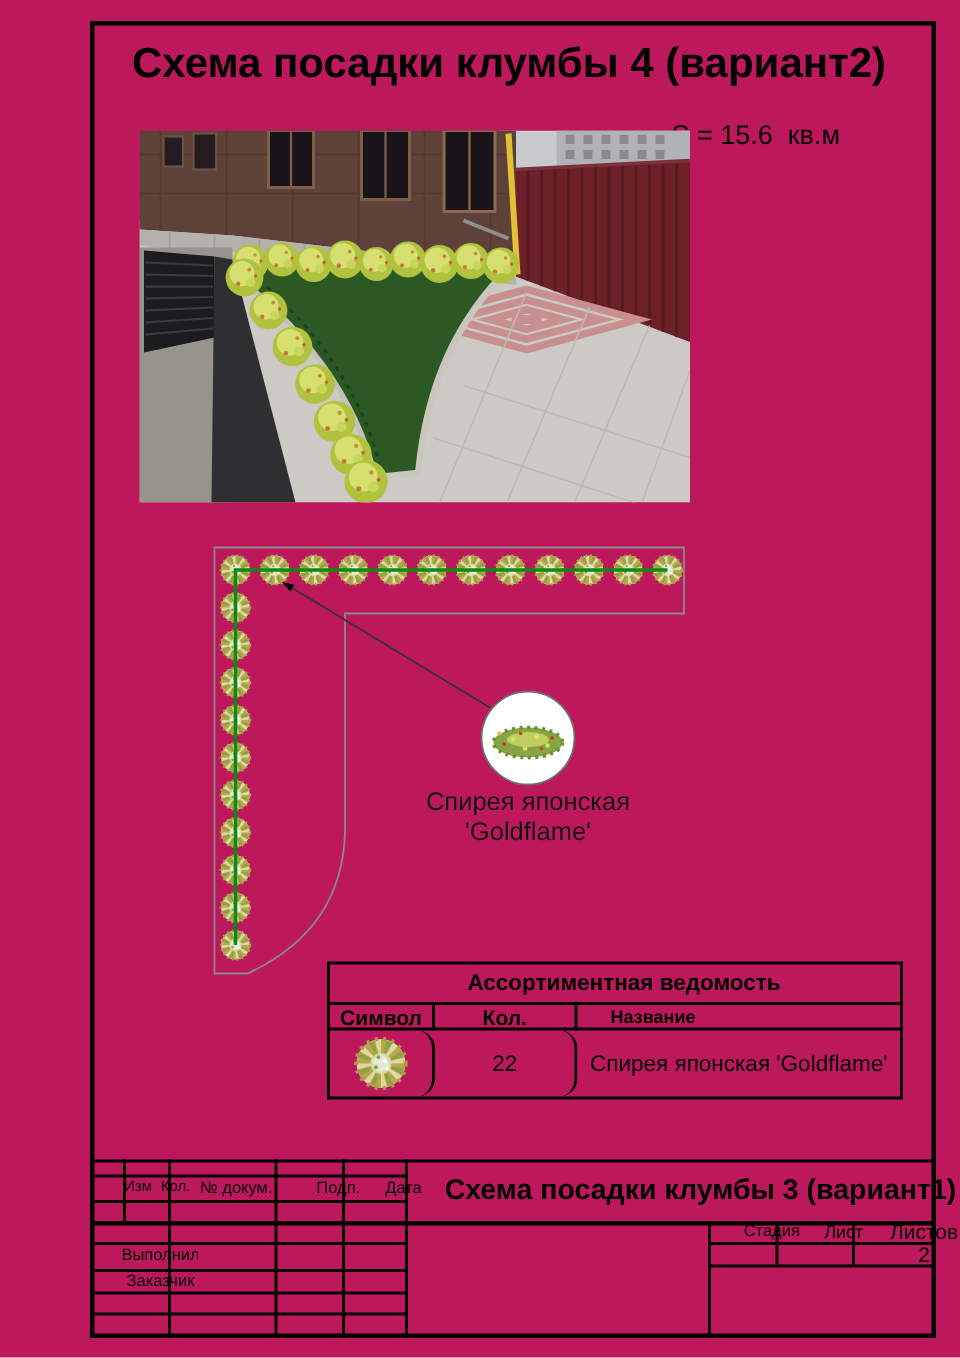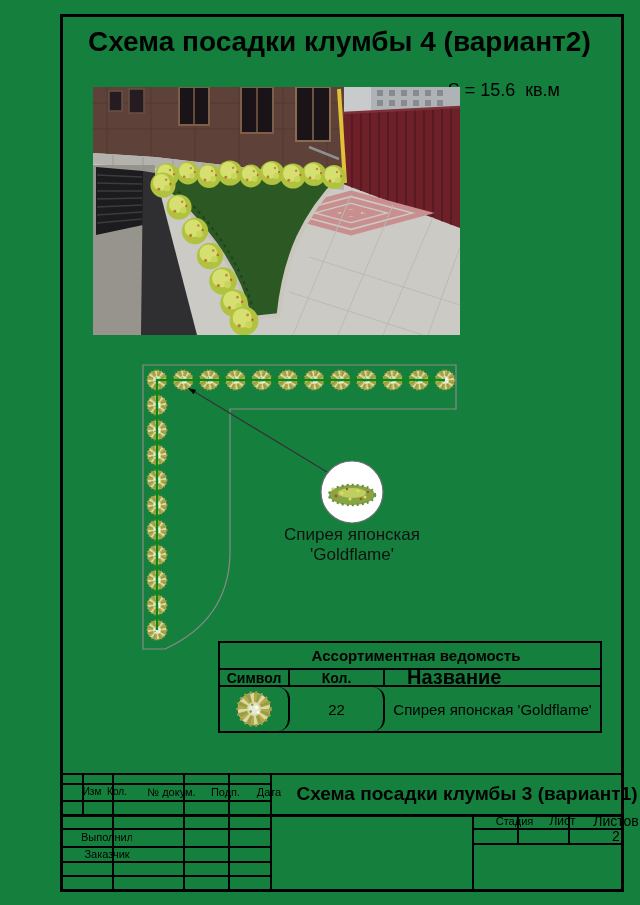--- a/index.html
+++ b/index.html
@@ -1,33 +1,33 @@
 <!DOCTYPE html>
 <html><head>
 <meta charset="utf-8">
 <style>
   html,body{margin:0;padding:0;background:#ffffff;}
-  #page{position:relative;width:640px;height:905px;background:#15803d;overflow:hidden;
+  #page{position:relative;width:640px;height:905px;background:#be185d;overflow:hidden;
         font-family:"Liberation Sans",sans-serif;color:#000;}
   #frame{position:absolute;left:60px;top:14px;width:564px;height:878px;
          border:3px solid #000;box-sizing:border-box;}
   .abs{position:absolute;}
   #main-title{left:88px;top:26px;font-size:28px;font-weight:bold;white-space:pre;}
   #area-label{left:400px;top:80px;width:160px;text-align:right;font-size:18px;white-space:pre;}
 
   
   #assort-table{left:218px;top:641px;width:384px;border:2px solid #000;box-sizing:border-box;
     display:grid;grid-template-columns:70px 95px 1fr;grid-template-rows:27px 17px 44px;}
   #assort-table .cell{border-right:2px solid #000;border-bottom:2px solid #000;
     display:flex;align-items:center;justify-content:center;box-sizing:border-box;overflow:hidden;}
   #assort-table .last-col{border-right:none;}
   #assort-table .last-row{border-bottom:none;border-radius:12px;}
   #assort-table .t-title{grid-column:1/4;font-weight:bold;font-size:15px;padding-left:12px;}
   #assort-table .t-head{font-weight:bold;font-size:14px;}
-  #assort-table .name-head{justify-content:flex-start;padding-left:22px;font-size:20px;}
+  #assort-table .name-head{justify-content:flex-start;padding-left:22px;font-size:12px;}
   #assort-table .t-val{font-size:15px;}
 
   
   #stamp{left:62px;top:773px;width:562px;height:117px;}
   #stamp .hl{position:absolute;height:2px;background:#000;}
   #stamp .vl{position:absolute;width:2px;background:#000;}
   #stamp .lbl{position:absolute;display:flex;align-items:center;justify-content:center;
       font-size:10px;white-space:nowrap;overflow:hidden;margin-left:20px;}
   #stamp .doc-title{font-size:19px;font-weight:bold;}
   svg text{font-family:"Liberation Sans",sans-serif;}
@@ -292,21 +292,21 @@
       <div class="vl" style="left:50px;top:0;height:117px;"></div>
       <div class="vl" style="left:121px;top:0;height:117px;"></div>
       <div class="vl" style="left:166px;top:0;height:117px;"></div>
       <div class="vl" style="left:208px;top:0;height:117px;"></div>
       <div class="vl" style="left:410px;top:41px;height:76px;"></div>
       <div class="vl" style="left:455px;top:41px;height:29px;"></div>
       <div class="vl" style="left:506px;top:41px;height:29px;"></div>
     </div>
     <div class="lbl" style="left:0;top:10px;width:20px;height:17px;">Изм</div>
     <div class="lbl" style="left:20px;top:10px;width:30px;height:17px;">Кол.</div>
-    <div class="lbl" style="left:54px;top:10px;width:71px;height:17px;font-size:11px;">№ докум.</div>
+    <div class="lbl" style="left:40px;top:10px;width:71px;height:17px;font-size:11px;">№ докум.</div>
     <div class="lbl" style="left:121px;top:10px;width:45px;height:17px;font-size:11px;">Подп.</div>
     <div class="lbl" style="left:166px;top:10px;width:42px;height:17px;font-size:11px;">Дата</div>
     <div class="lbl" style="left:0;top:55px;width:50px;height:18px;font-size:11px;">Выполнил</div>
     <div class="lbl" style="left:0;top:73px;width:50px;height:15px;font-size:11px;">Заказчик</div>
     <div class="lbl doc-title" style="left:208px;top:0;width:354px;height:41px;">Схема посадки клумбы 3 (вариант1)</div>
     <div class="lbl" style="left:410px;top:41px;width:45px;height:14px;font-size:11px;">Стадия</div>
     <div class="lbl" style="left:455px;top:41px;width:51px;height:14px;font-size:12px;">Лист</div>
     <div class="lbl" style="left:506px;top:41px;width:56px;height:14px;font-size:14px;">Листов</div>
     <div class="lbl" style="left:506px;top:55px;width:56px;height:15px;font-size:14px;">2</div>
   </div>

